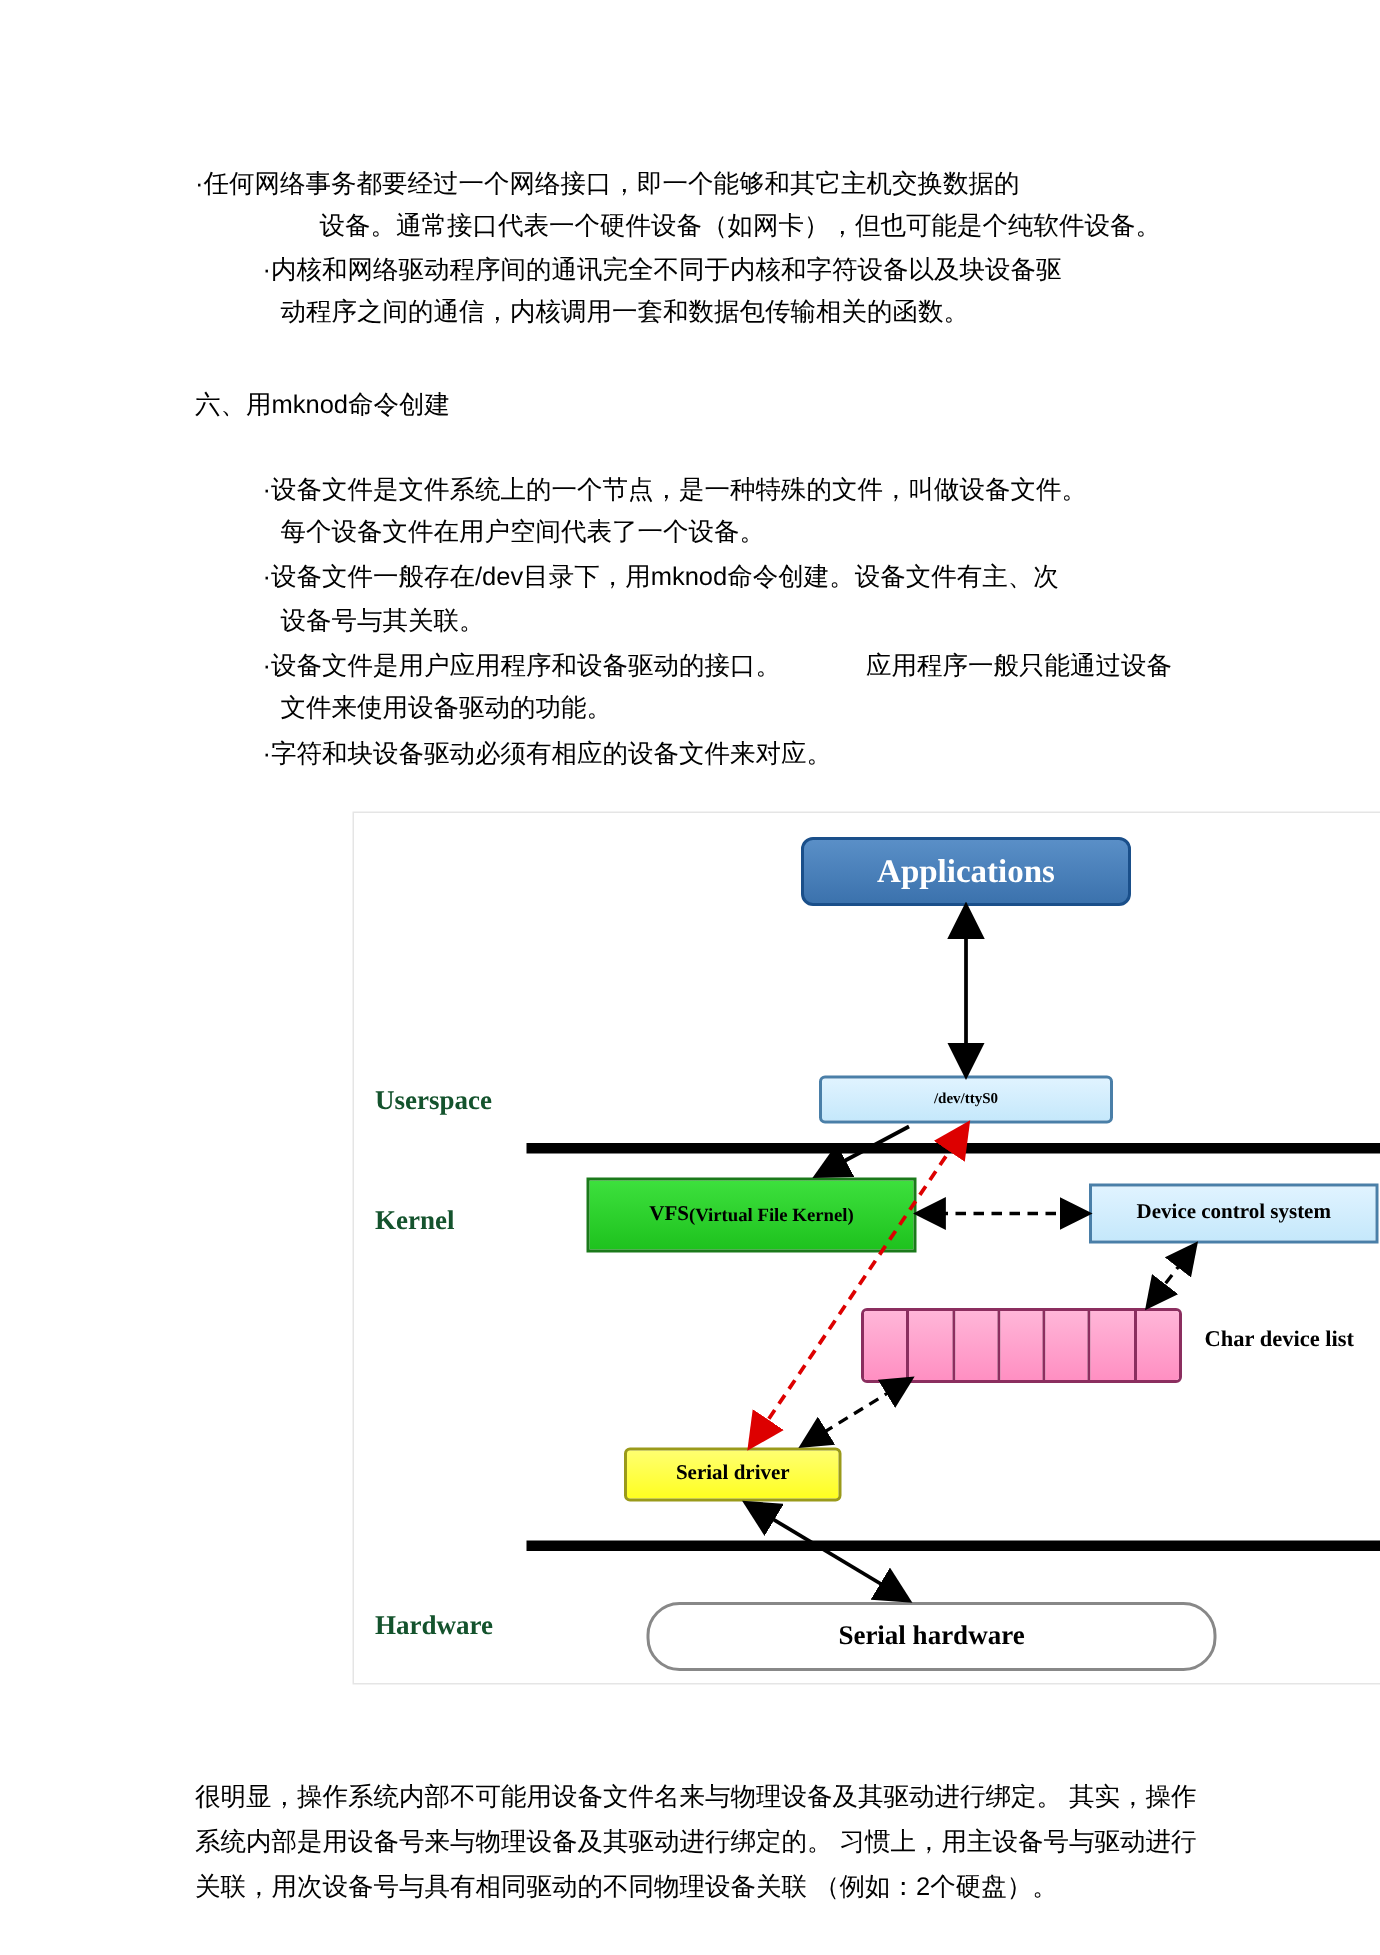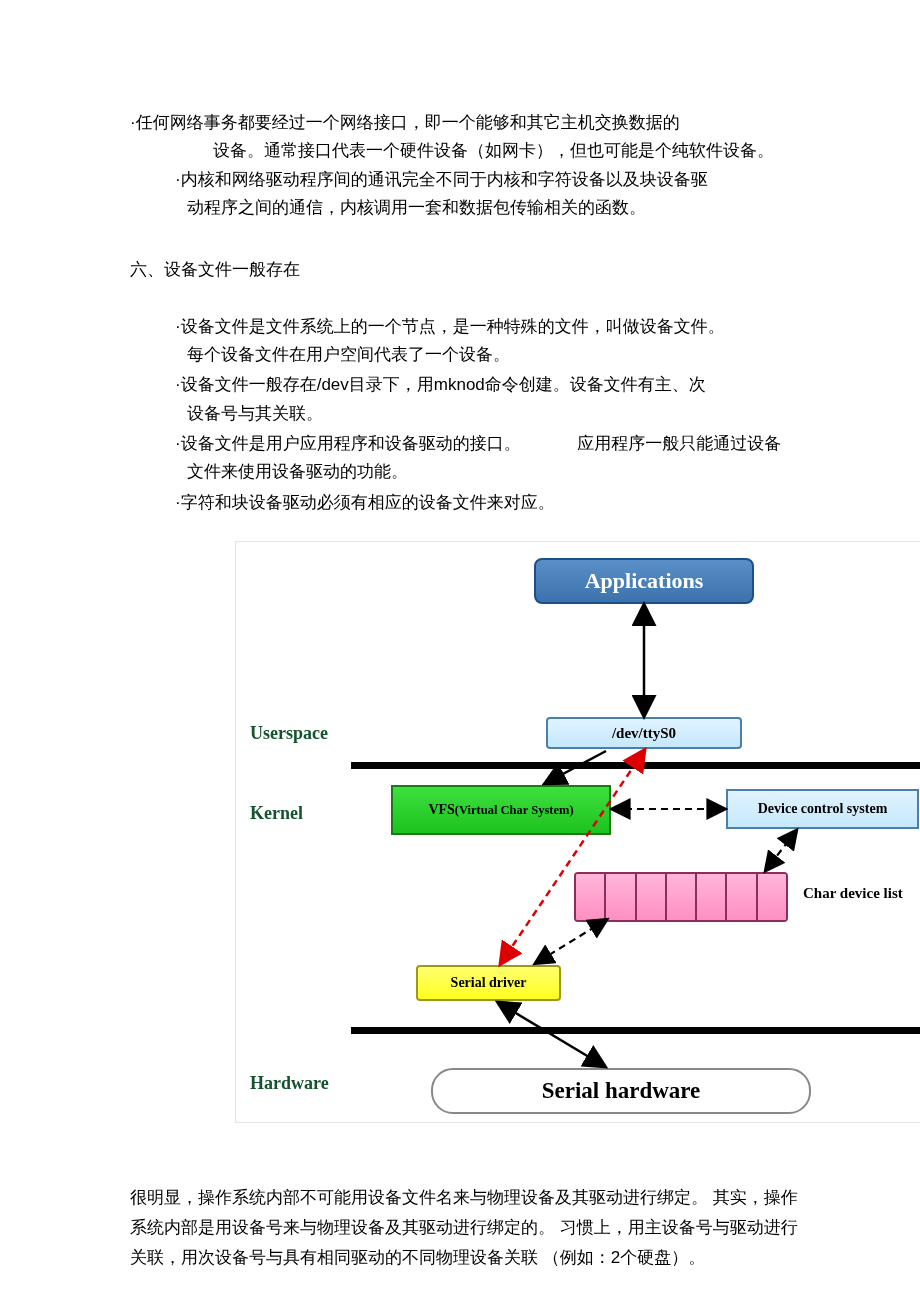--- a/index.html
+++ b/index.html
@@ -65,21 +65,21 @@
     border: 2px solid #1a4f8a;
     border-radius: 8px;
     background: linear-gradient(#5a8fc7, #3b72ad);
     color: #fff; font-weight: bold; font-size: 22px;
   }
   .dev-tty {
     left: 310px; top: 175px; width: 196px; height: 32px;
     border: 2px solid #4a7fa8;
     border-radius: 4px;
     background: linear-gradient(#e0f3ff, #c5e8fb);
-    color: #000; font-weight: bold; font-size: 15px;
+    color: #000; font-weight: bold; font-size: 10px;
   }
   .vfs {
     left: 155px; top: 243px; width: 220px; height: 50px;
     border: 2px solid #1a7a1a;
     background: linear-gradient(#3de03d, #1ec21e);
     color: #000; font-weight: bold; font-size: 14px;
     flex-direction: row; line-height: 1.2;
   }
   .vfs .line2 { font-size: 12.5px; }
   .dcs {
@@ -112,21 +112,21 @@
     border: 2px solid #9a9a1a;
     border-radius: 4px;
     background: linear-gradient(#ffff70, #ffff20);
     font-weight: bold; font-size: 14px;
   }
   .serial-hw {
     left: 195px; top: 526px; width: 380px; height: 46px;
     border: 2px solid #888;
     border-radius: 22px;
     background: #fff;
-    font-weight: bold; font-size: 23px;
+    font-weight: bold; font-size: 18px;
   }
   .hr-line {
     position: absolute;
     left: 115px; right: 0;
     height: 7px;
     background: #000;
   }
 
   .body-para {
     margin-top: 60px;
@@ -146,21 +146,21 @@
 
 <div class="page">
 
   <div>
     <div class="bullet-lvl2 gap-after">·任何网络事务都要经过一个网络接口，即一个能够和其它主机交换数据的</div>
     <div class="continuation2 gap-after">设备。通常接口代表一个硬件设备（如网卡），但也可能是个纯软件设备。</div>
     <div class="bullet-lvl1 gap-after">·内核和网络驱动程序间的通讯完全不同于内核和字符设备以及块设备驱</div>
     <div class="continuation1">动程序之间的通信，内核调用一套和数据包传输相关的函数。</div>
   </div>
 
-  <div class="section-title">六、设备文件一般存在</div>
+  <div class="section-title">六、用mknod命令创建</div>
 
   <div>
     <div class="bullet-lvl1 gap-after">·设备文件是文件系统上的一个节点，是一种特殊的文件，叫做设备文件。</div>
     <div class="continuation1" style="margin-bottom:4px">每个设备文件在用户空间代表了一个设备。</div>
 
     <div class="bullet-lvl1 gap-after">·设备文件一般存在/dev目录下，用mknod命令创建。设备文件有主、次</div>
     <div class="continuation1" style="margin-bottom:4px">设备号与其关联。</div>
 
     <div class="bullet-lvl1 gap-after">·设备文件是用户应用程序和设备驱动的接口。&nbsp;&nbsp;&nbsp;&nbsp;&nbsp;&nbsp;&nbsp;&nbsp;&nbsp;&nbsp;&nbsp;&nbsp;应用程序一般只能通过设备</div>
     <div class="continuation1" style="margin-bottom:4px">文件来使用设备驱动的功能。</div>
@@ -174,21 +174,21 @@
     <div class="d-label" style="left:14px; top:258px;">Kernel</div>
     <div class="d-label" style="left:14px; top:528px;">Hardware</div>
 
     <div class="hr-line" style="top:220px;"></div>
     <div class="hr-line" style="top:485px;"></div>
 
     <div class="box applications">Applications</div>
     <div class="box dev-tty">/dev/ttyS0</div>
     <div class="box vfs">
       <span>VFS</span>
-      <span class="line2">(Virtual Char System)</span>
+      <span class="line2">(Virtual File Kernel)</span>
     </div>
     <div class="box dcs">Device control system</div>
 
     <div class="charlist">
       <div></div>
         <div></div>
         <div></div>
         <div></div>
         <div></div>
         <div></div>

